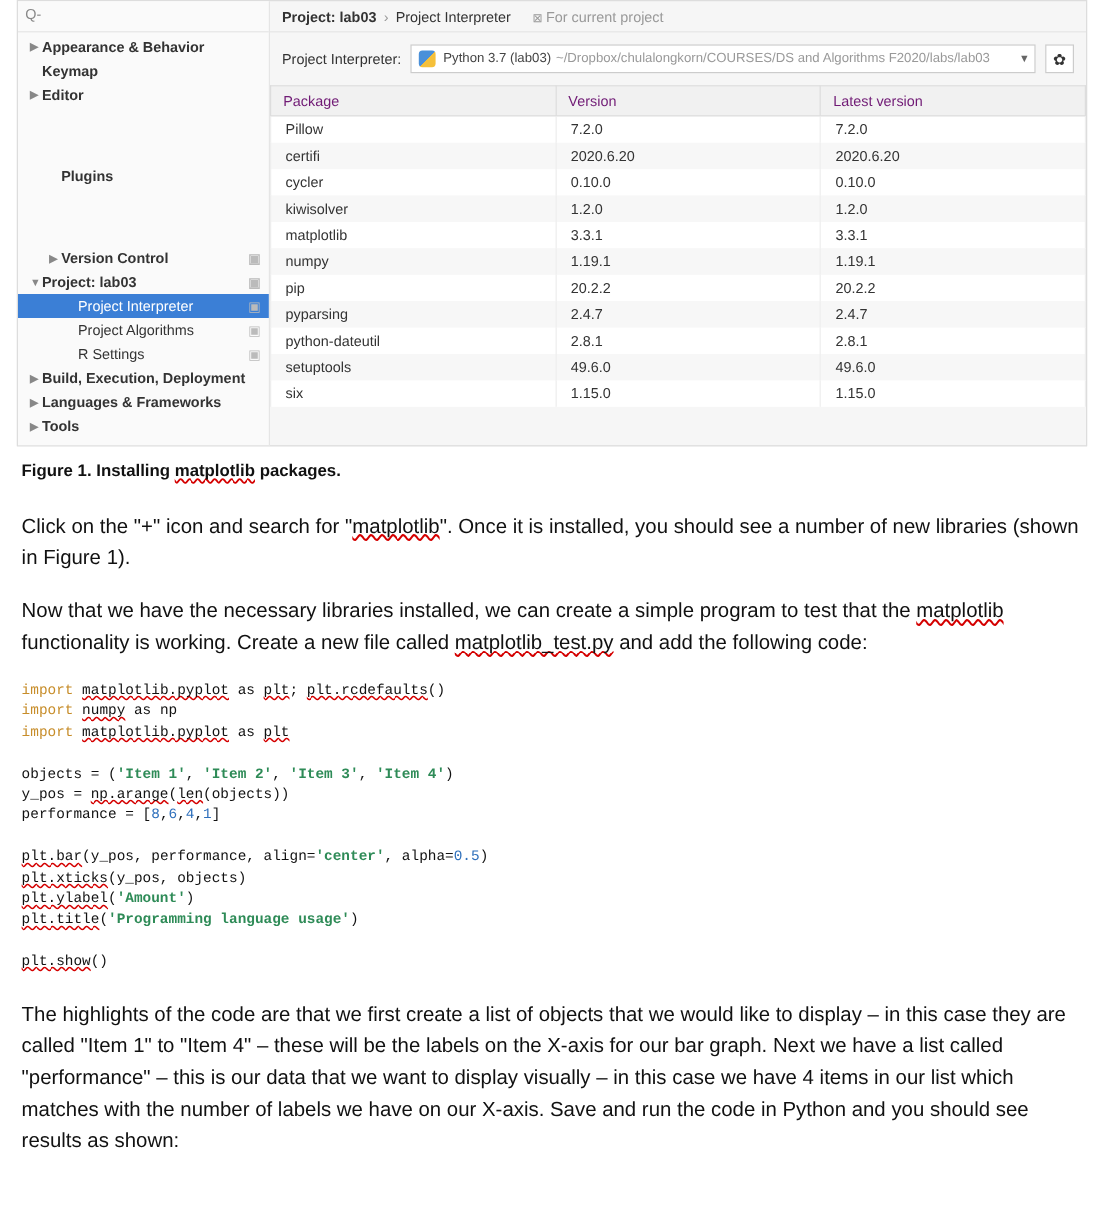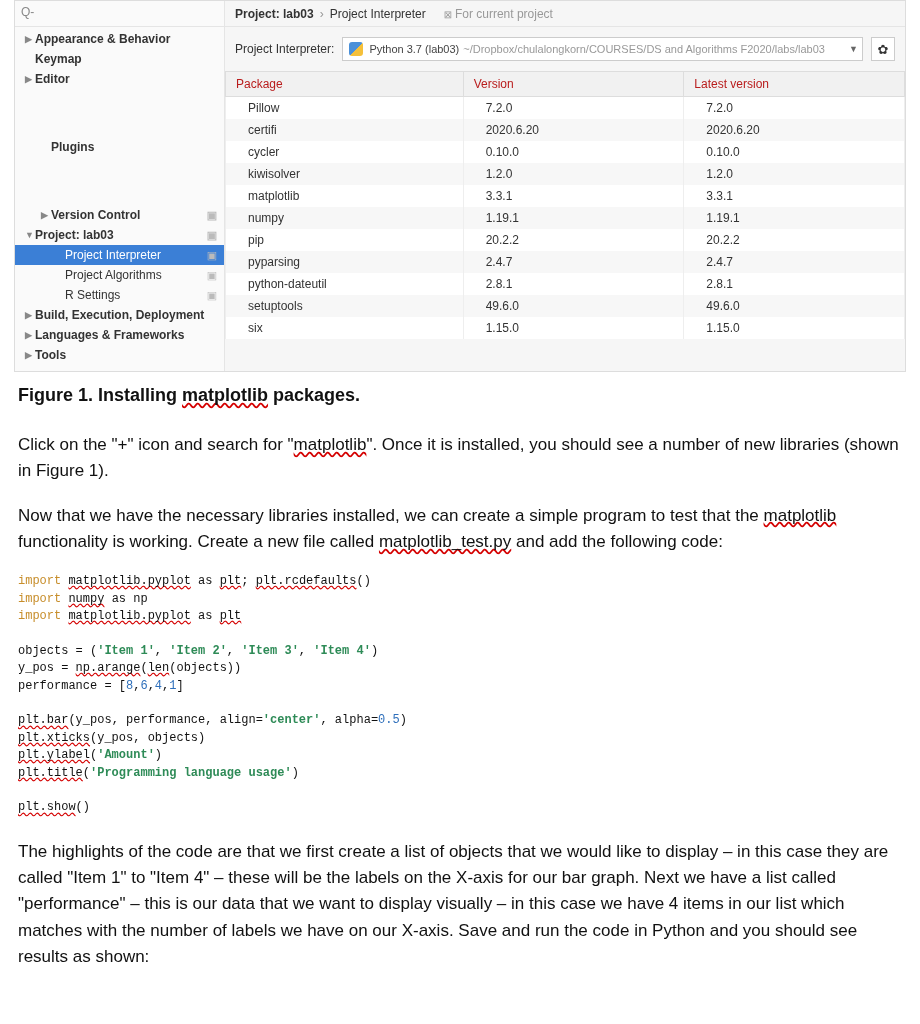--- a/index.html
+++ b/index.html
@@ -114,36 +114,36 @@
     background: #fff;
     display: flex; align-items: center; justify-content: center;
     font-size: 13px;
   }
 
   .pkg-table { width: 100%; border-collapse: collapse; font-size: 12px; }
   .pkg-table thead td {
     background: #f1f1f1;
     border: 1px solid #ddd;
     padding: 5px 10px;
-    color: #b91c1c;
+    color: #701a75;
   }
   .pkg-table tbody td {
-    padding: 4px 22px;
+    padding: 4px 12px;
     border-left: 1px solid #eee;
     border-right: 1px solid #eee;
   }
   .pkg-table tbody tr:nth-child(even) { background: #f7f7f7; }
   .pkg-table tbody tr:nth-child(odd)  { background: #ffffff; }
   .col-pkg { width: 28%; }
   .col-ver { width: 26%; }
   .col-lat { width: 26%; }
 
   
   .doc { padding: 0 18px; font-size: 17px; line-height: 1.55; }
-  .figcap { font-weight: 700; margin: 10px 0 22px 0; font-size: 18px; }
+  .figcap { font-weight: 700; margin: 10px 0 22px 0; font-size: 14px; }
   .doc p { margin-bottom: 18px; }
   .spellmark {
     text-decoration: underline wavy #d40000;
     text-decoration-skip-ink: none;
   }
 
   
   pre.code {
     font-family: "Courier New", Courier, monospace;
     font-size: 12px;

